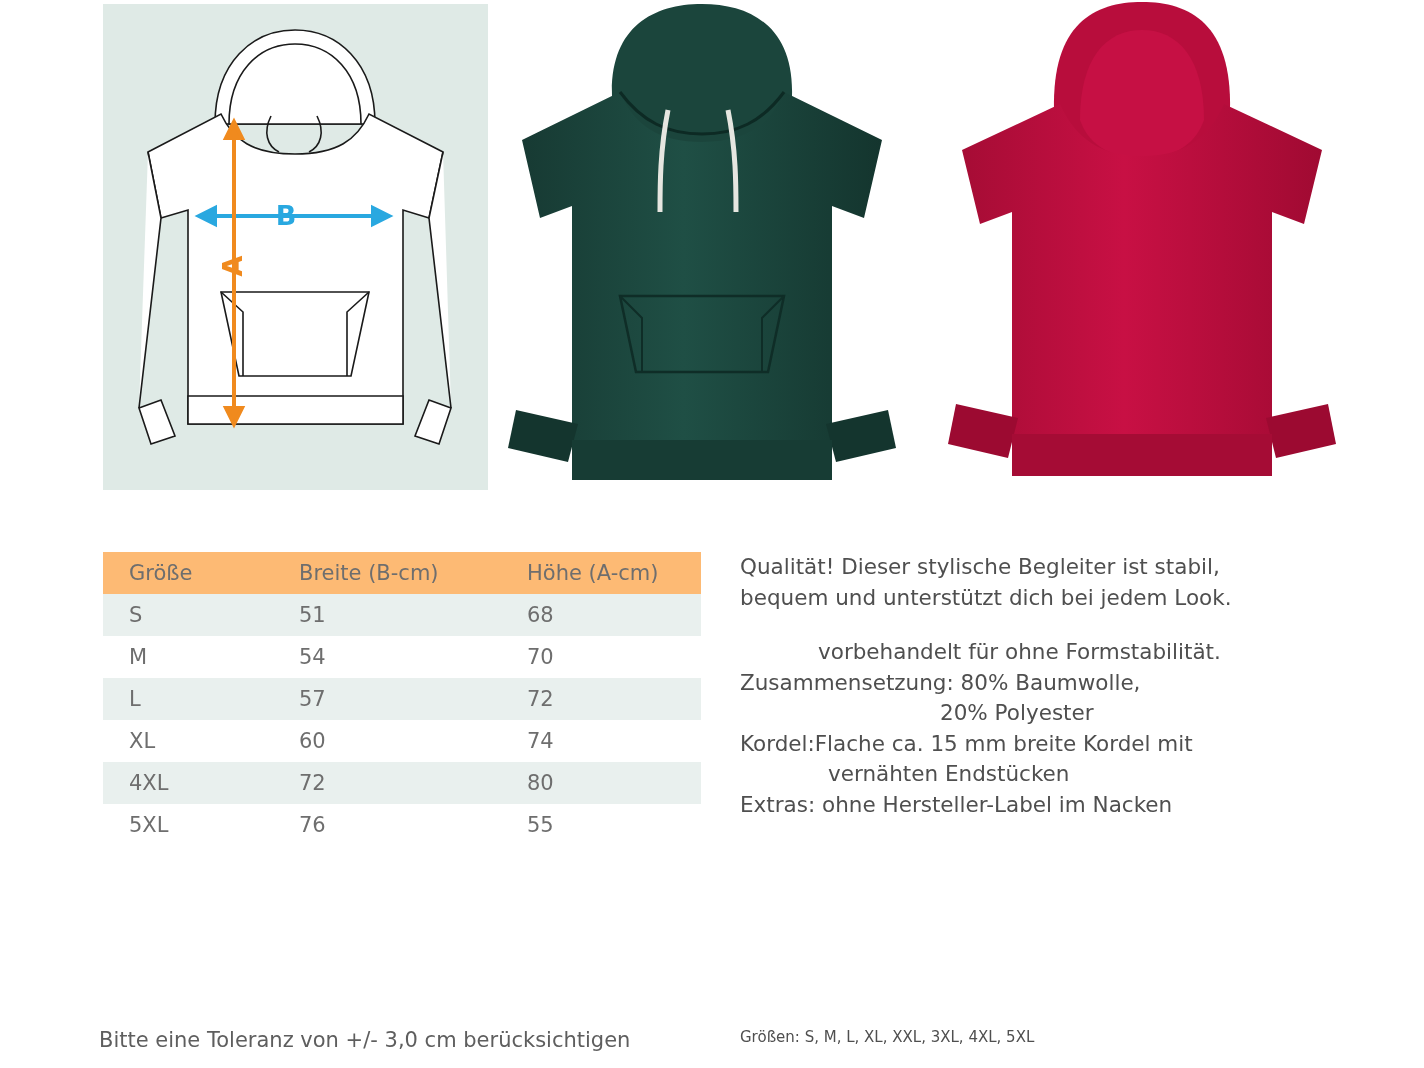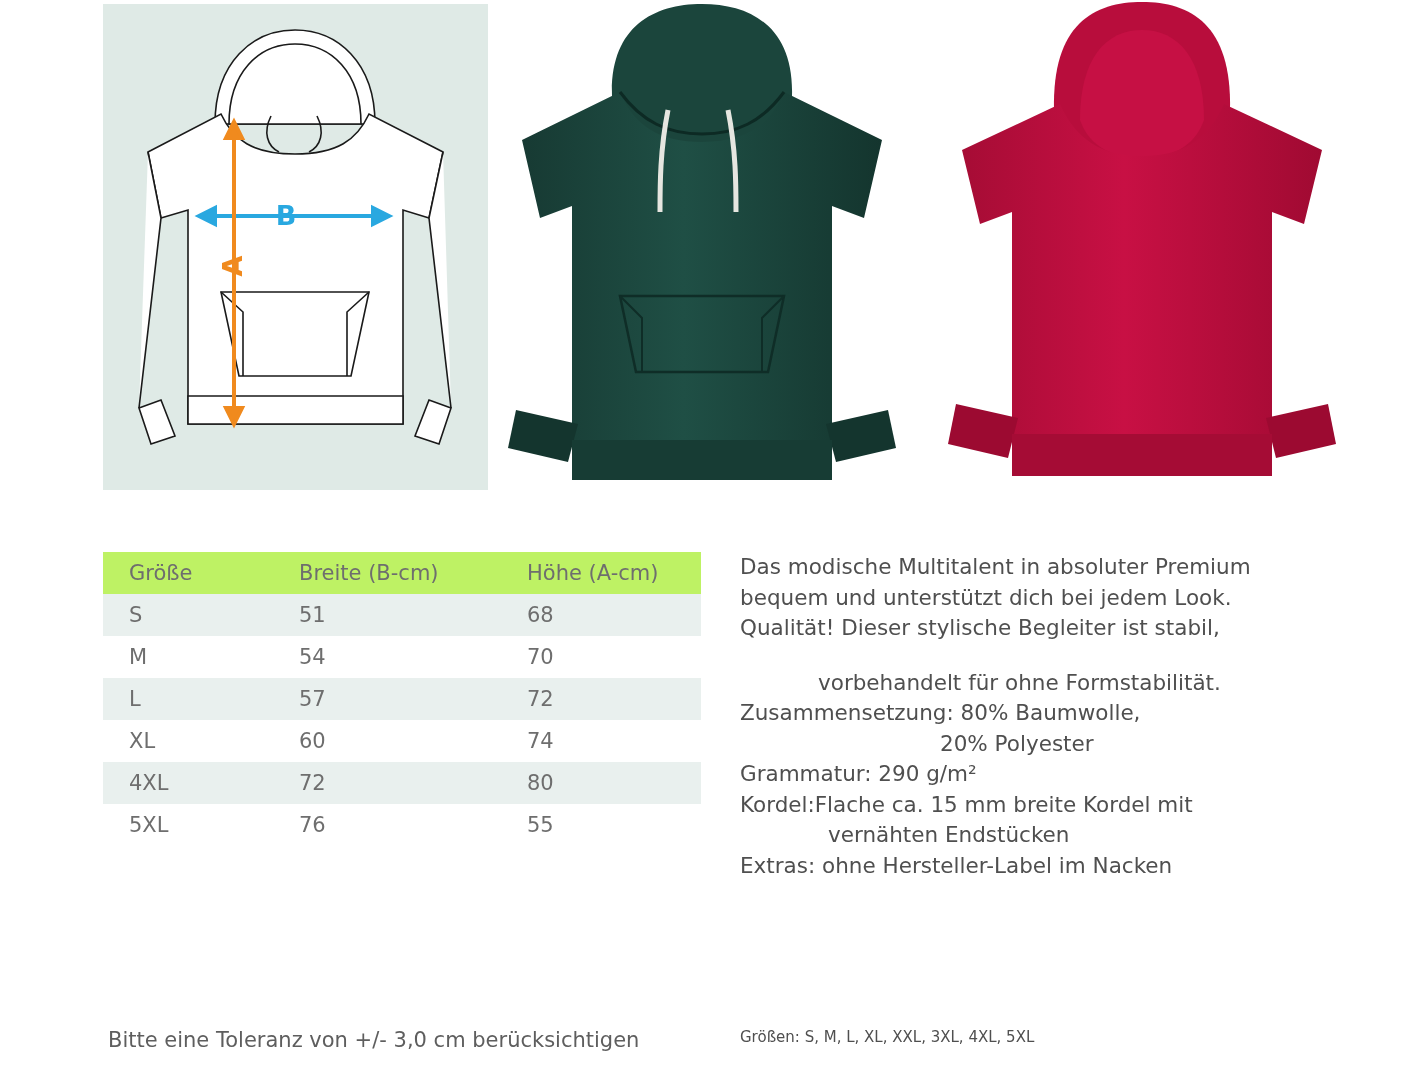--- a/index.html
+++ b/index.html
@@ -57,25 +57,25 @@
     font-weight: normal;
     color: #6e6e6e;
     padding: 9px 0 9px 26px;
   }
   .size-table th { color: #6e6e6e; }
   .size-table col.c1 { width: 170px; }
   .size-table col.c2 { width: 228px; }
   .size-table col.c3 { width: 200px; }
   .size-table tbody tr:nth-child(odd)  { background: #e9f0ee; }
   .size-table tbody tr:nth-child(even) { background: #ffffff; }
-  .size-table thead tr { background: #bef264; }
+  .size-table thead tr { background: #fdba74; }
 
   .tolerance-note {
     position: absolute;
-    left: 108px;
+    left: 99px;
     top: 1028px;
     font-size: 21px;
     color: #5e5e5e;
     white-space: nowrap;
   }
 
   
   .desc {
     position: absolute;
     left: 740px;
@@ -251,26 +251,24 @@
       <td>5XL</td>
       <td>76</td>
       <td>55</td>
     </tr>
   </tbody>
 </table>
 
 <div class="tolerance-note">Bitte eine Toleranz von +/- 3,0 cm berücksichtigen</div>
 
 <div class="desc">
-  <p>Das modische Multitalent in absoluter Premium</p>
+  <p>Qualität! Dieser stylische Begleiter ist stabil,</p>
   <p>bequem und unterstützt dich bei jedem Look.</p>
-  <p>Qualität! Dieser stylische Begleiter ist stabil,</p>
   <div class="gap"></div>
   <p class="indent-1">vorbehandelt für ohne Formstabilität.</p>
   <p>Zusammensetzung: 80% Baumwolle,</p>
   <p class="indent-2">20% Polyester</p>
-  <p>Grammatur: 290 g/m²</p>
   <p>Kordel:Flache ca. 15 mm breite Kordel mit</p>
   <p class="indent-3">vernähten Endstücken</p>
   <p>Extras: ohne Hersteller-Label im Nacken</p>
 </div>
 
 <div class="sizes-line">Größen: S, M, L, XL, XXL, 3XL, 4XL, 5XL</div>
 
 </body></html>

